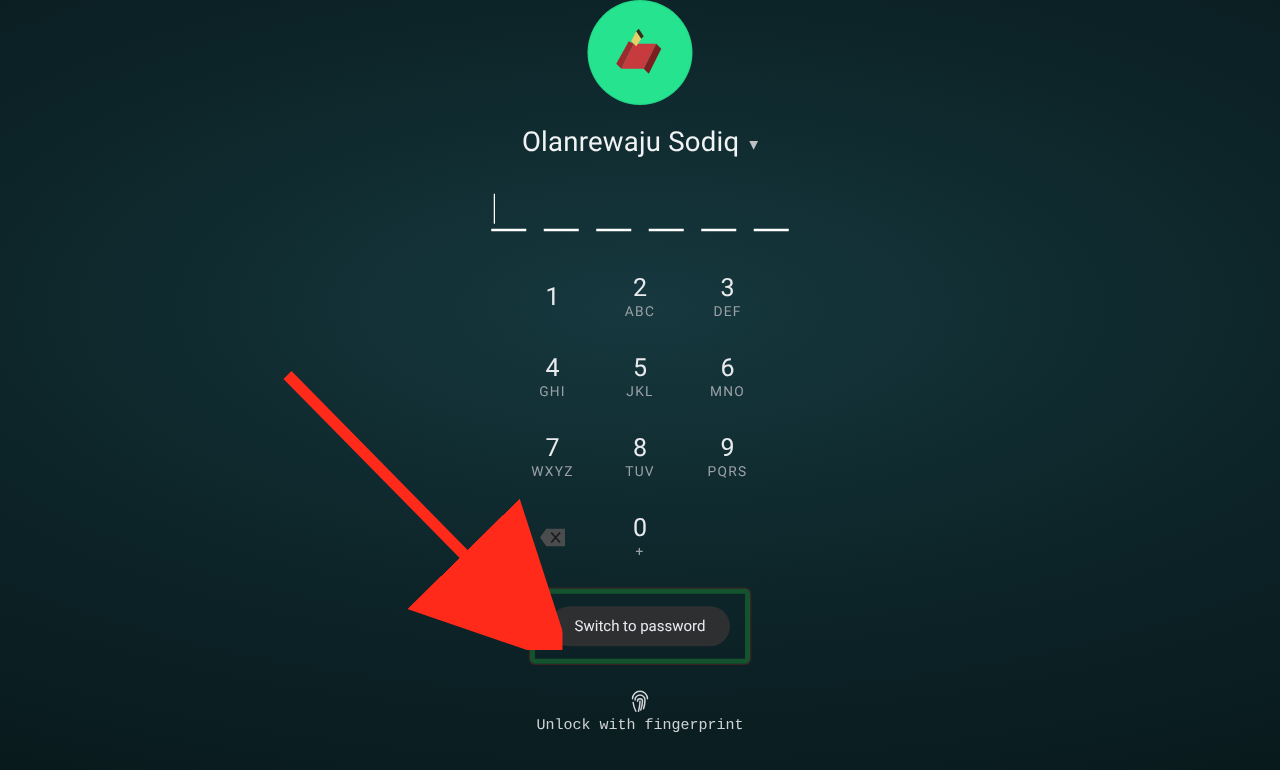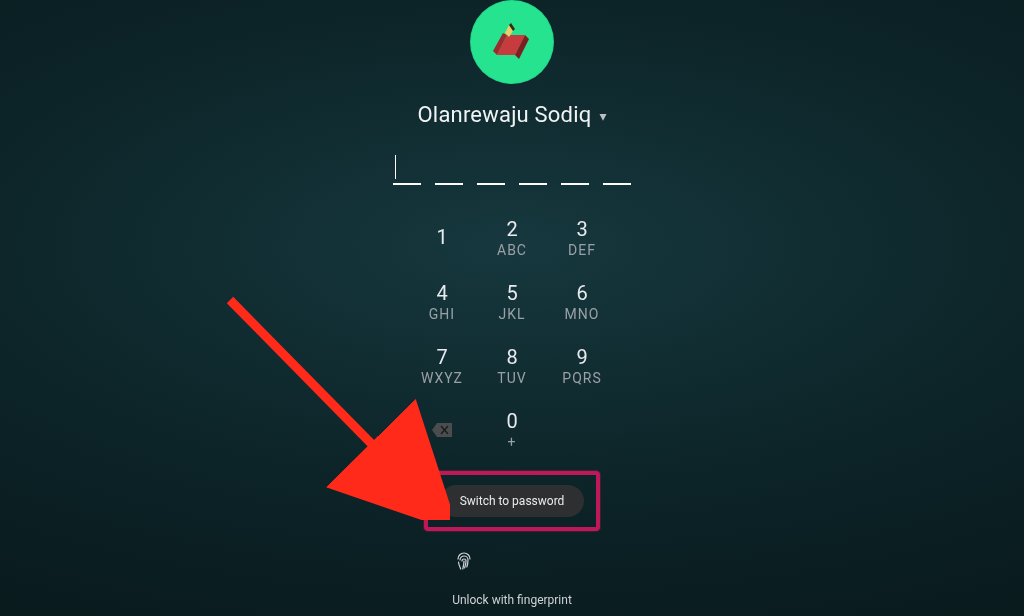--- a/index.html
+++ b/index.html
@@ -93,52 +93,53 @@
     border-radius: 50%;
     cursor: pointer;
     user-select: none;
   }
   .key .digit {
     font-size: 20px;
     color: #e8eaed;
     line-height: 1;
   }
   .key .letters {
-    font-size: 14px;
+    font-size: 11px;
     letter-spacing: 1px;
     color: #9aa0a6;
     margin-top: 3px;
   }
   .key.backspace svg { display: block; }
   .key.placeholder { pointer-events: none; }
 
   .switch-wrap {
     margin-top: 14px;
     position: relative;
     padding: 10px 12px;
-    border: 4px solid #be185d;
+    border: 4px solid #14532d;
     border-radius: 4px;
     box-shadow: 0 0 0 1px rgba(255,42,26,0.2);
   }
   .switch-btn {
     background: #2e2f31;
     color: #e8eaed;
     font-size: 12px;
     padding: 9px 20px;
     border-radius: 999px;
     cursor: pointer;
     user-select: none;
   }
 
   .fingerprint-block {
     margin-top: 18px;
     display: flex;
     flex-direction: column;
-    align-items: flex-start;
-    gap: 20px;
+    align-items: center;
+    gap: 0;
+    font-family: Liberation Mono, monospace;
   }
   .fingerprint-label {
     font-size: 12px;
     color: #cfd2d6;
   }
 
   .arrow {
     position: absolute;
     left: 220px;
     top: 290px;

